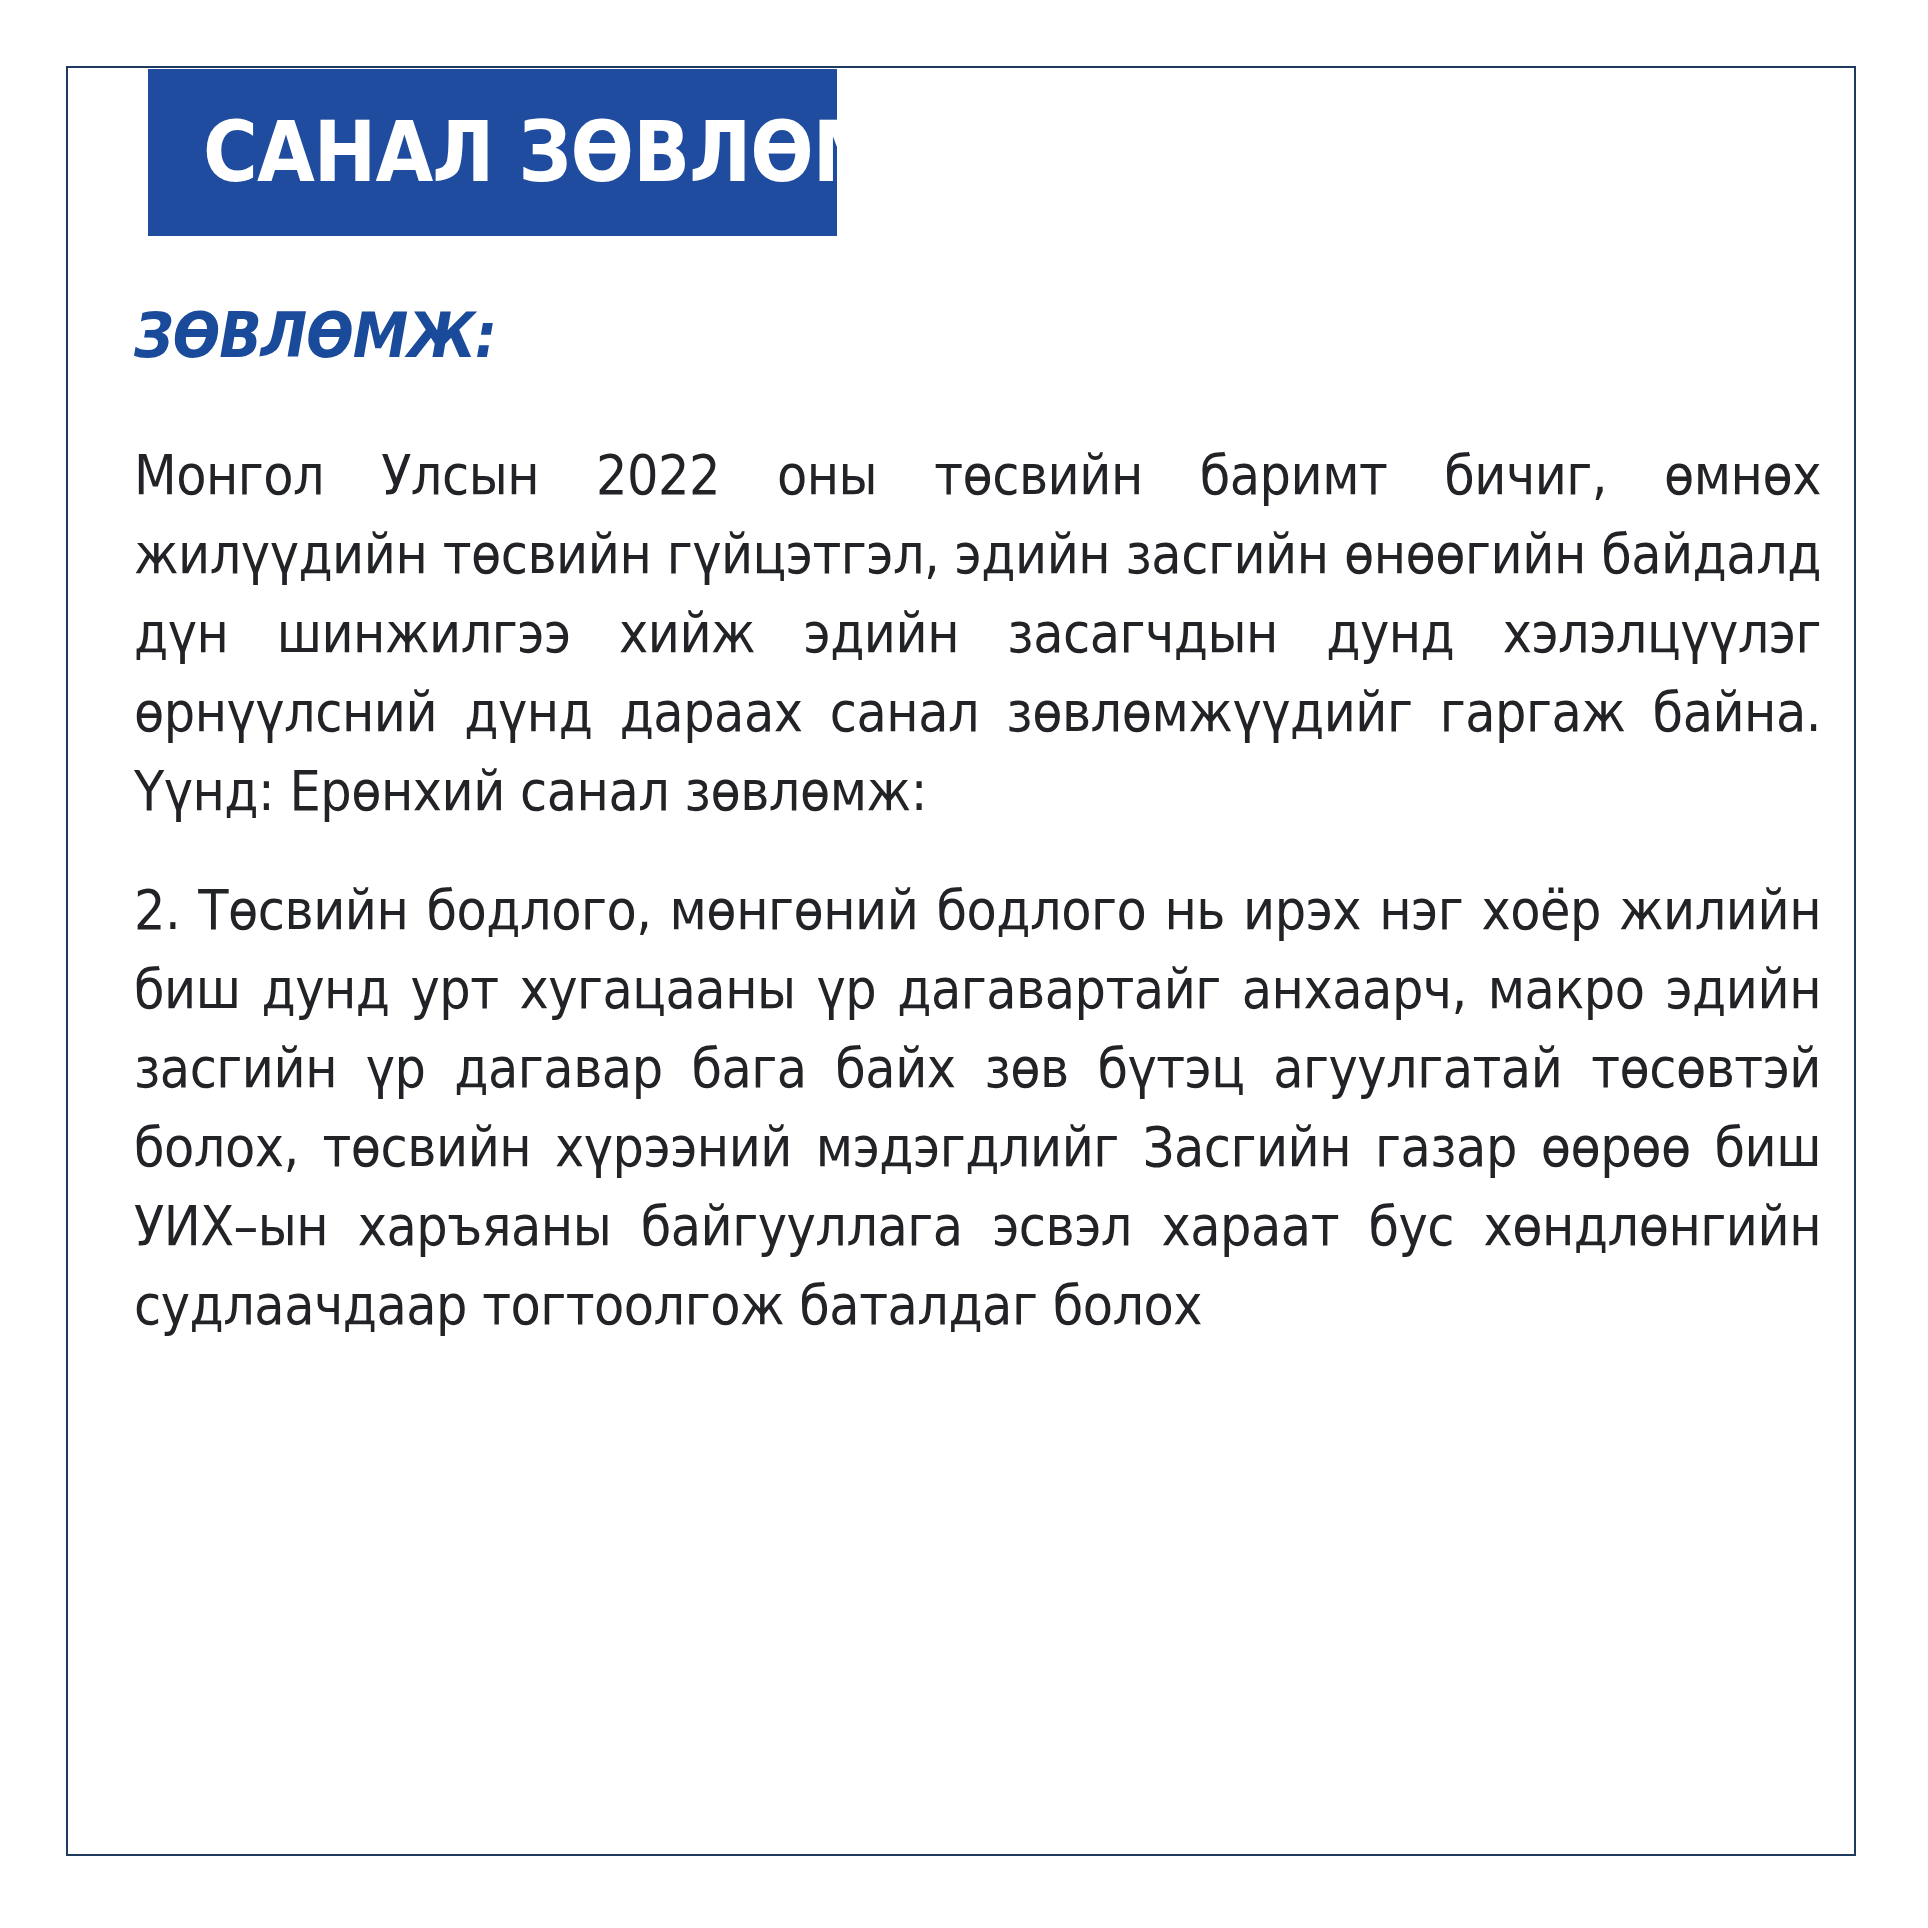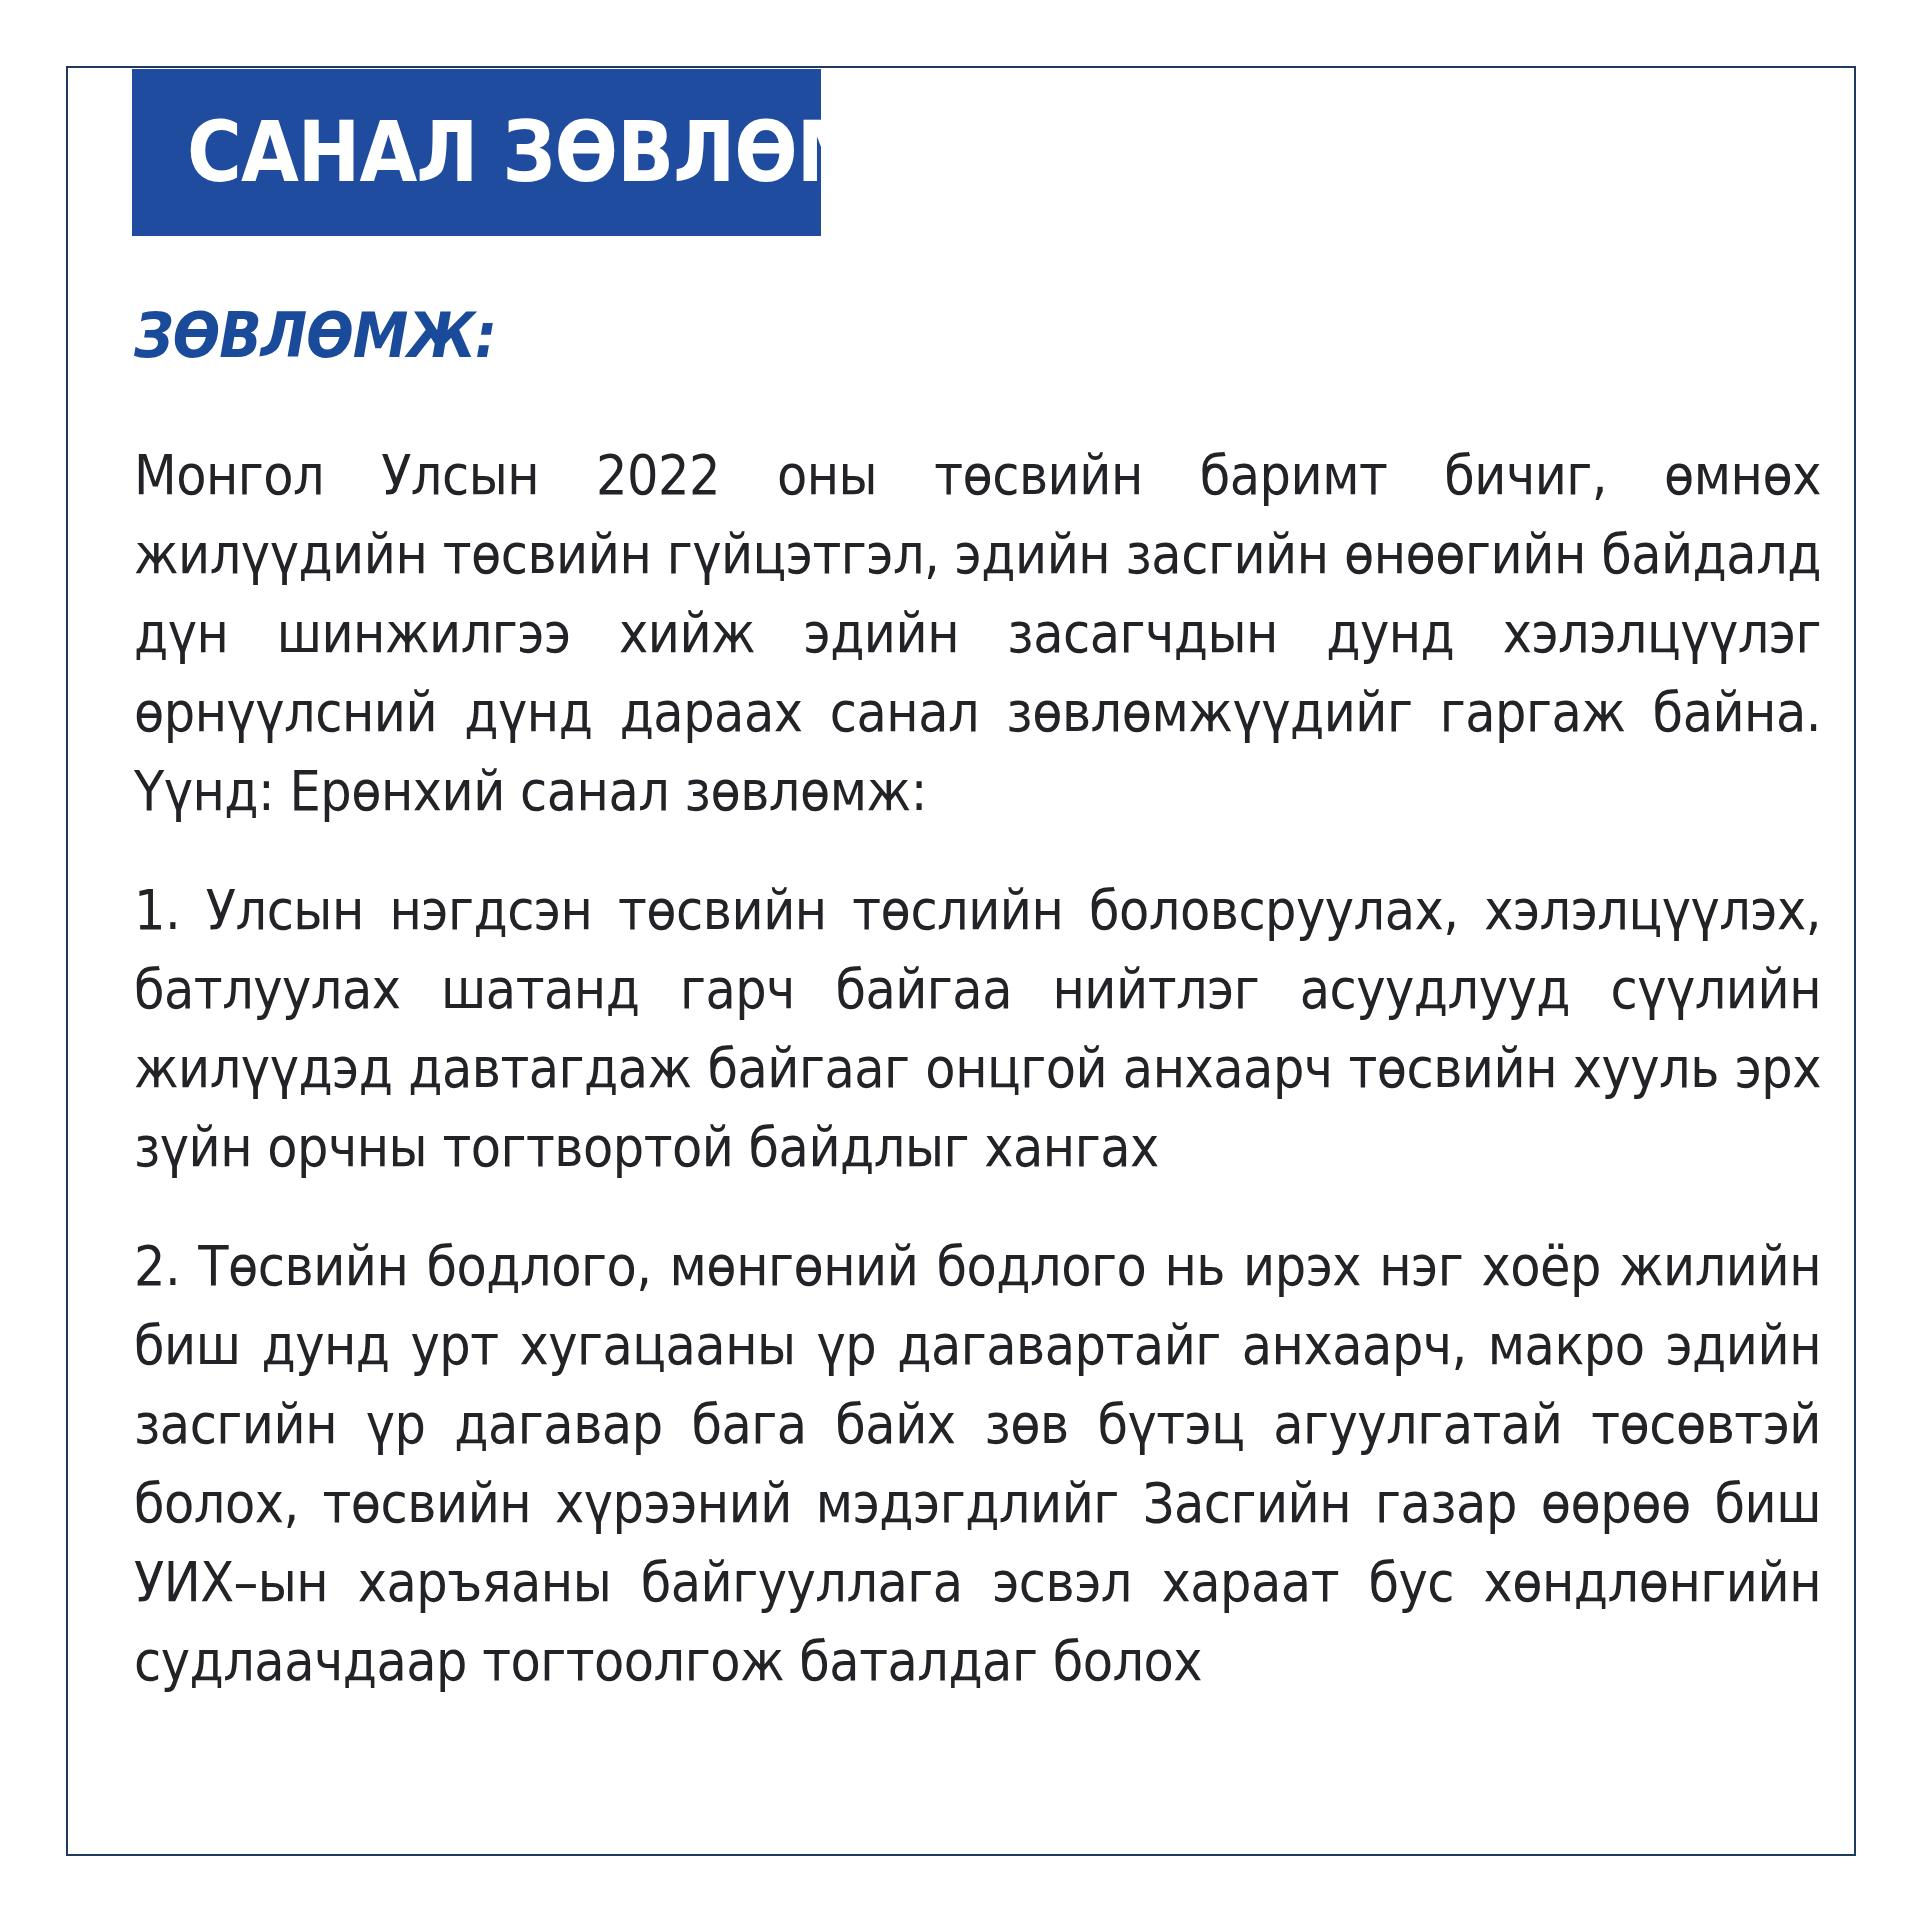--- a/index.html
+++ b/index.html
@@ -19,21 +19,21 @@
     left: 66px;
     top: 66px;
     width: 1790px;
     height: 1790px;
     border: 2.8px solid #1e3a5f;
     box-sizing: border-box;
     background: transparent;
   }
   .banner {
     position: absolute;
-    left: 132px;
+    left: 148px;
     top: 69px;
     width: 689px;
     height: 167px;
     background: #1f4c9e;
     display: flex;
     align-items: center;
     padding-left: 55px;
     box-sizing: border-box;
   }
   .banner-text {
@@ -78,17 +78,16 @@
   <div class="frame"></div>
 
   <div class="banner">
     <span class="banner-text">САНАЛ ЗӨВЛӨМЖ</span>
   </div>
 
   <div class="section-heading">ЗӨВЛӨМЖ:</div>
 
   <div class="content">
     <p class="para">Монгол Улсын 2022 оны төсвийн баримт бичиг, өмнөх жилүүдийн төсвийн гүйцэтгэл, эдийн засгийн өнөөгийн байдалд дүн шинжилгээ хийж эдийн засагчдын дунд хэлэлцүүлэг өрнүүлсний дүнд дараах санал зөвлөмжүүдийг гаргаж байна. Үүнд: Ерөнхий санал зөвлөмж:</p>
-    <p class="para">1. Улсын нэгдсэн төсвийн төслийн боловсруулах, хэлэлцүүлэх, батлуулах шатанд гарч байгаа нийтлэг асуудлууд сүүлийн жилүүдэд давтагдаж байгааг онцгой анхаарч төсвийн хууль эрх зүйн орчны тогтвортой байдлыг хангах</p>
     <p class="para">2. Төсвийн бодлого, мөнгөний бодлого нь ирэх нэг хоёр жилийн биш дунд урт хугацааны үр дагавартайг анхаарч, макро эдийн засгийн үр дагавар бага байх зөв бүтэц агуулгатай төсөвтэй болох, төсвийн хүрээний мэдэгдлийг Засгийн газар өөрөө биш УИХ–ын харъяаны байгууллага эсвэл хараат бус хөндлөнгийн судлаачдаар тогтоолгож баталдаг болох</p>
   </div>
 </div>
 
 
 </body></html>

